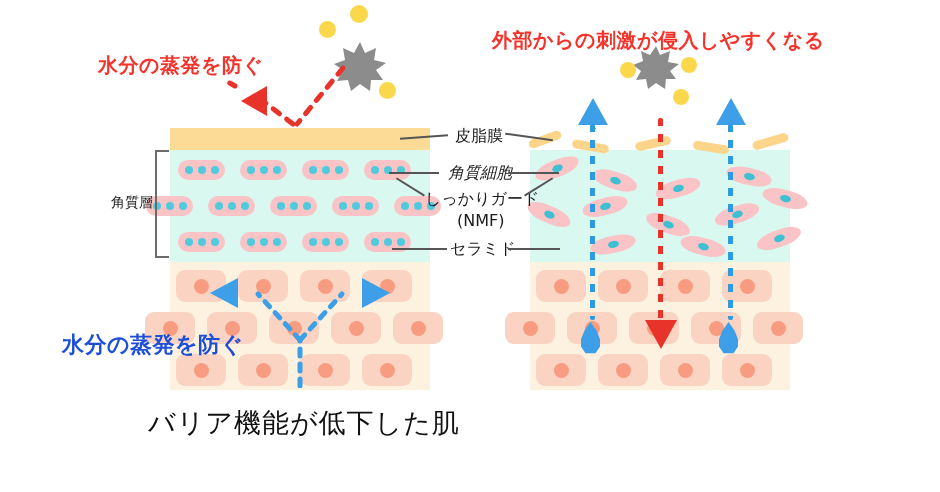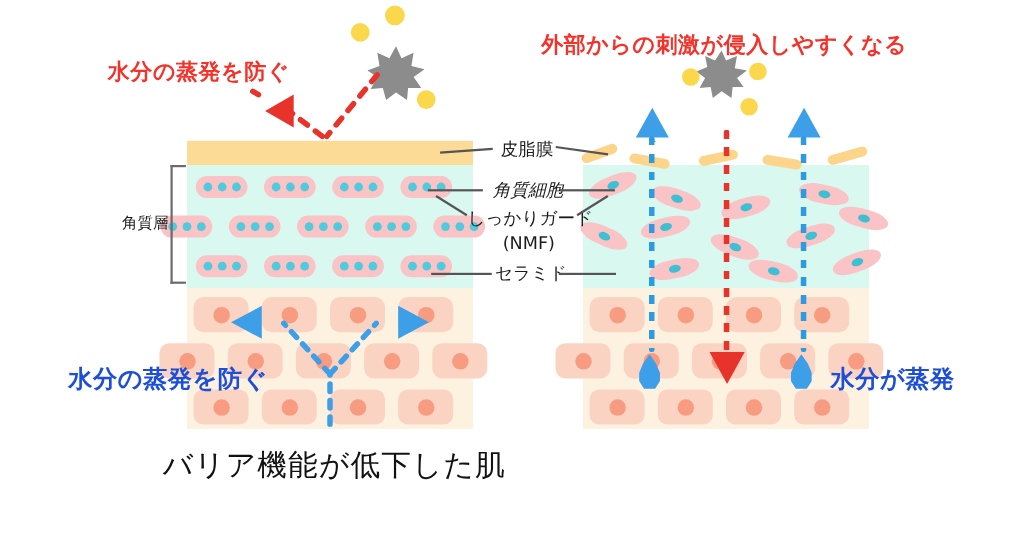--- a/index.html
+++ b/index.html
@@ -266,17 +266,16 @@
   <div class="leader" style="left:522px;top:186px;width:33px;transform:rotate(-32deg);"></div>
 
   <div class="center-label jp" style="left:450px;top:239px;">セラミド</div>
   <div class="leader" style="left:392px;top:248px;width:55px;"></div>
   <div class="leader" style="left:508px;top:248px;width:52px;"></div>
 
   <div class="bracket" style="left:155px;top:150px;width:12px;height:104px;"></div>
   <div class="bracket-label jp" style="left:111px;top:194px;">角質層</div>
 
   <div class="anno-blue jp" style="left:62px;top:330px;">水分の蒸発を防ぐ</div>
-  <div class="anno-blue jp" style="left:755px;top:330px;">水分が蒸発</div>
 
   <div class="caption jp" style="left:148px;top:405px;">バリア機能が低下した肌</div>
 
 </div>
 
 </body></html>

